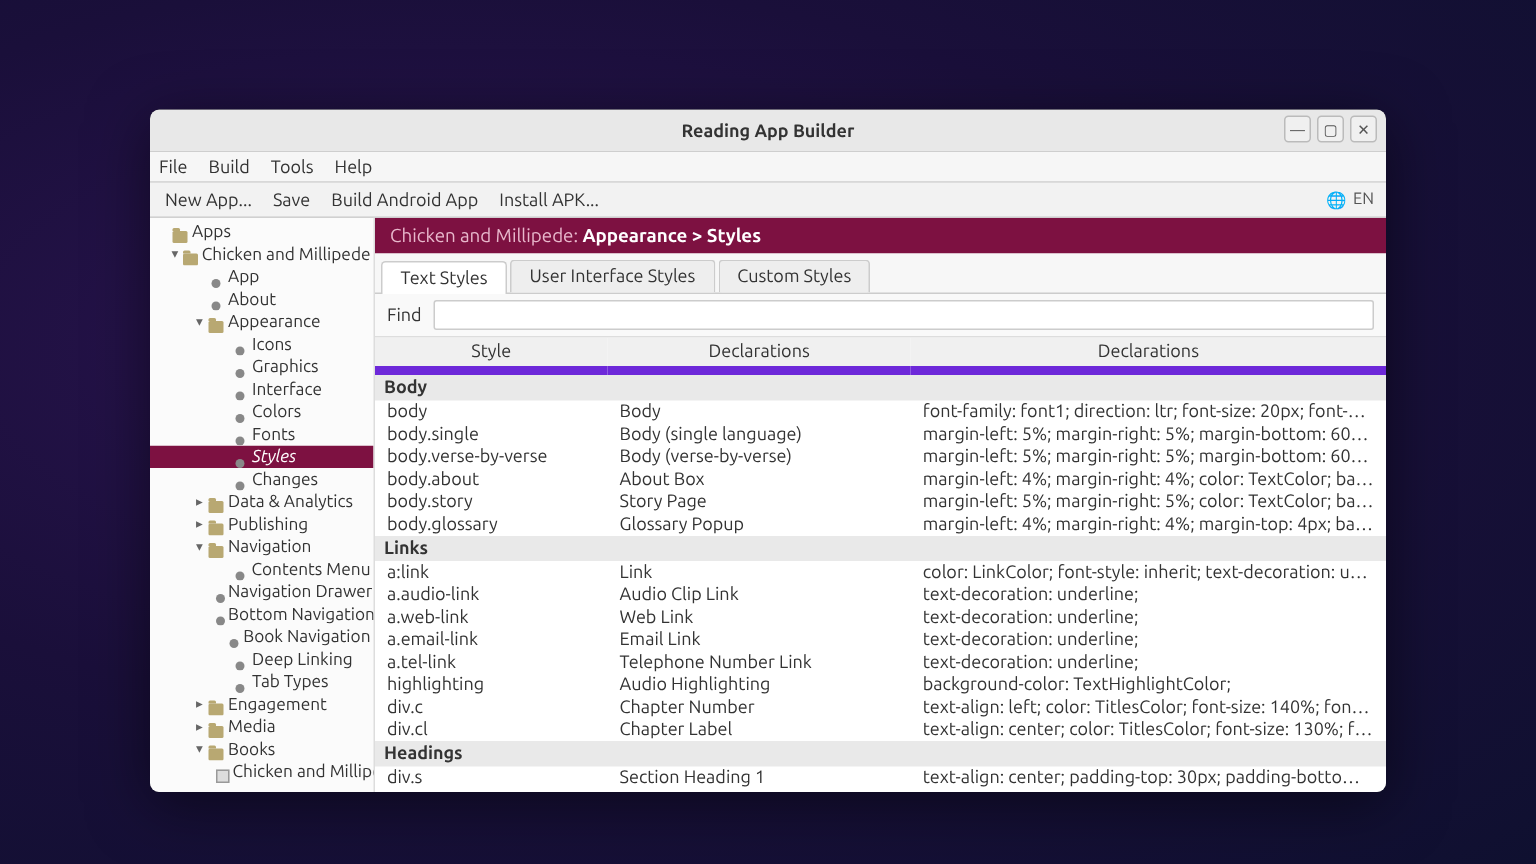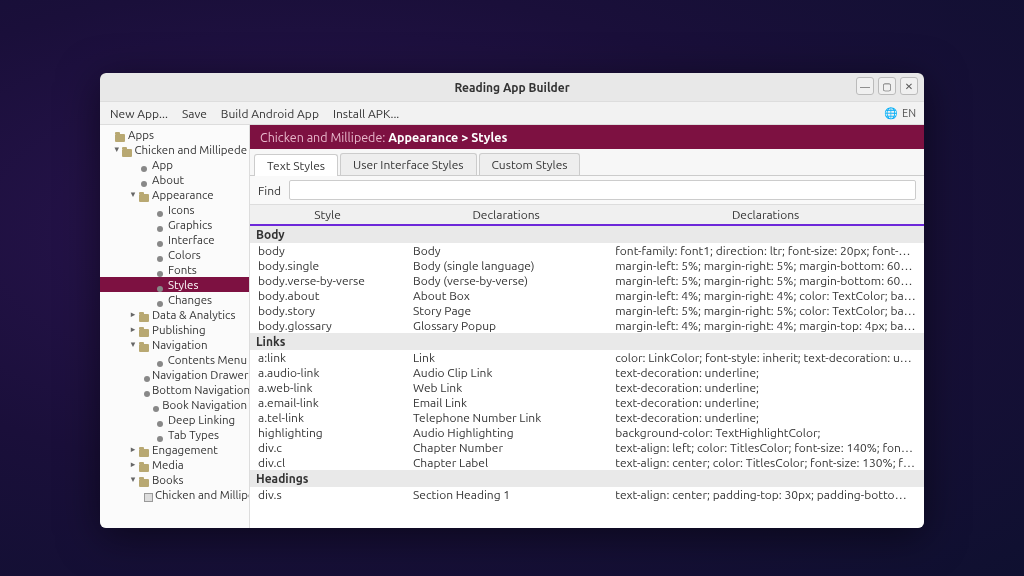--- a/index.html
+++ b/index.html
@@ -96,21 +96,21 @@
   .sidebar {
     width: 150px;
     background: #fbfbfb;
     border-right: 1px solid #ddd;
     overflow: hidden;
     padding: 2px 0;
   }
   .tree { list-style: none; margin: 0; padding: 0; font-size: 11.5px; line-height: 15px; }
   .tree li { white-space: nowrap; overflow: hidden; text-overflow: ellipsis; }
   .tree .row { display: flex; align-items: flex-end; padding: 0 2px; cursor: pointer; }
-  .tree .row.sel { background: #7d1141; color: #fff; }
+  .tree .row.sel { background: #7d1141; color: #fff; font-style: italic; }
   .tree .exp { width: 10px; text-align: center; font-size: 9px; color: #666; }
   .tree .ic { width: 12px; margin-right: 2px; display: inline-flex; align-items: center; justify-content: center; }
   .tree .folder { width:10px; height:8px; background:#b8a872; border-radius:1px; position:relative; }
   .tree .folder::before{content:"";position:absolute;top:-2px;left:0;width:5px;height:2px;background:#b8a872;border-radius:1px 1px 0 0;}
   .tree .bullet { width:6px; height:6px; background:#888; border-radius:50%; }
   .tree .book { width:9px; height:9px; background:#ddd; border:1px solid #999; }
   .tree .lv0{padding-left:4px}
   .tree .lv1{padding-left:12px}
   .tree .lv2{padding-left:28px}
   .tree .lv3{padding-left:44px}
@@ -164,21 +164,21 @@
     padding: 0 6px;
     font-size: 12px;
   }
   .table-wrap { flex:1; overflow: hidden; }
   table { width: 100%; border-collapse: collapse; font-size: 12px; }
   thead th {
     background: #f0f0f0;
     font-weight: normal;
     text-align: center;
     padding: 3px 6px;
-    border-bottom: 2px solid #6d28d9;
+    border-bottom: 6px solid #6d28d9;
     font-size: 12px;
   }
   tbody td {
     padding: 1px 8px;
     white-space: nowrap;
     overflow: hidden;
     text-overflow: ellipsis;
     max-width: 0;
   }
   tbody tr.grp td {
@@ -197,20 +197,26 @@
 
   <div class="titlebar">
     <span class="title">Reading App Builder</span>
     <div class="win-controls">
       <div class="win-btn">—</div>
       <div class="win-btn">▢</div>
       <div class="win-btn">✕</div>
     </div>
   </div>
 
+  <div class="menubar">
+    <span>File</span>
+    <span>Build</span>
+    <span>Tools</span>
+    <span>Help</span>
+  </div>
 
   <div class="toolbar">
     <span class="tbtn">New App...</span>
     <span class="tbtn">Save</span>
     <span class="tbtn">Build Android App</span>
     <span class="tbtn">Install APK...</span>
     <span class="lang">
       <span>🌐</span>
       <span>EN</span>
     </span>

